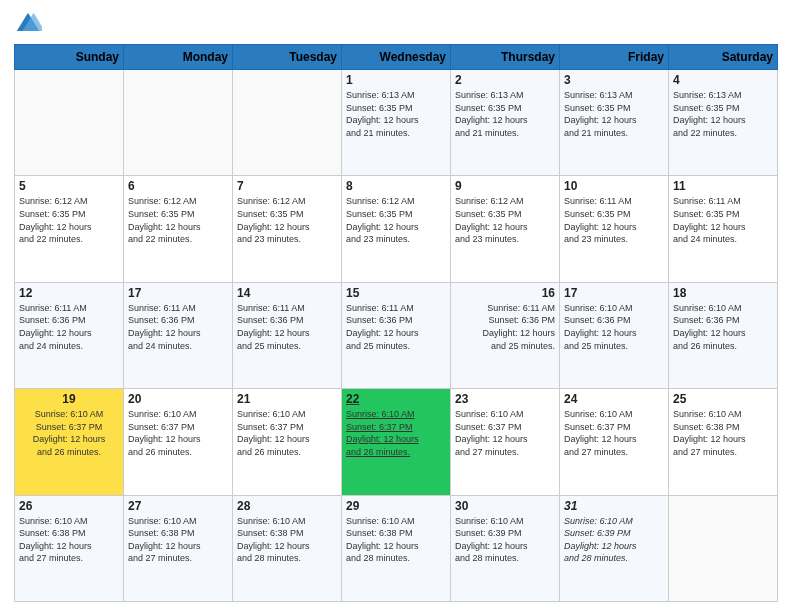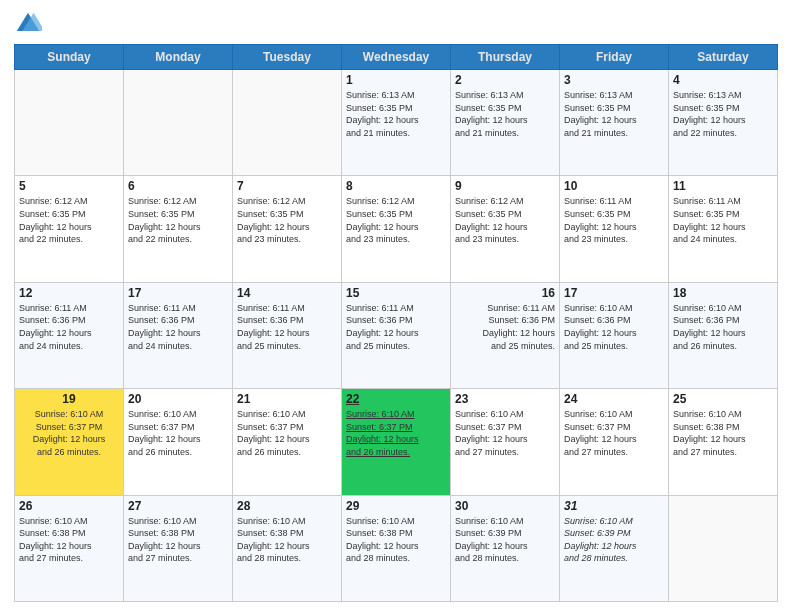--- a/index.html
+++ b/index.html
@@ -56,25 +56,25 @@
     }
     .calendar {
       flex: 1;
       border: 1px solid #ccc;
       border-collapse: collapse;
       width: 100%;
       table-layout: fixed;
     }
     .calendar th {
       background: #2b7bbf;
-      color: #e5e5e5;
+      color: #000000;
       font-size: 12px;
       font-weight: bold;
       padding: 5px 4px;
-      text-align: center;
+      text-align: right;
       border: 1px solid #1a6bb5;
       margin-left: 40px;
     }
     .calendar td {
       border: 1px solid #ccc;
       vertical-align: top;
       padding: 3px 4px;
       font-size: 9.5px;
       color: #333;
       background: #fff;

